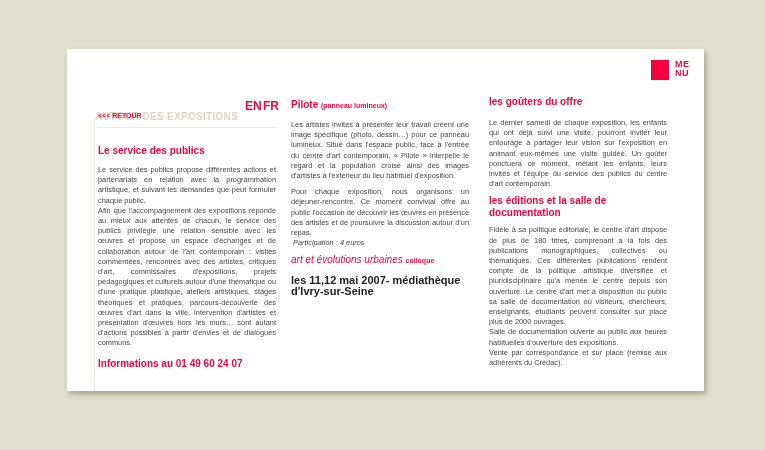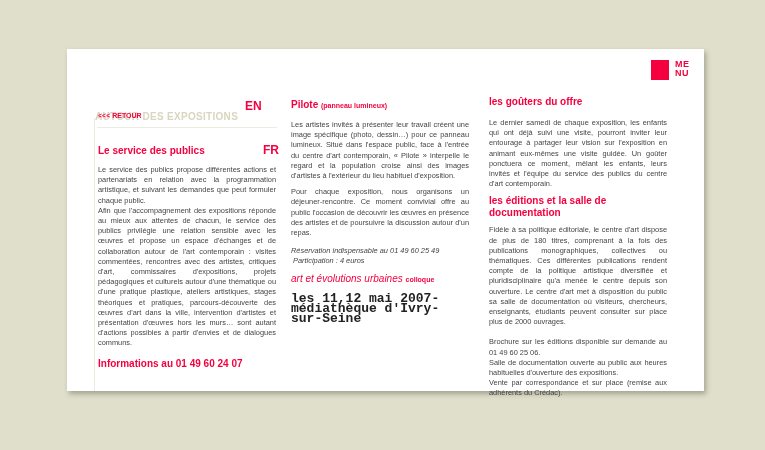--- a/index.html
+++ b/index.html
@@ -58,21 +58,21 @@
     color: #f5003f; font-weight: bold; font-size: 10px; line-height: 12px;
     text-align: left; margin: 0;
   }
   .h2 small { font-size: 7px; }
   .h2i {
     color: #f5003f; font-style: italic; font-size: 10px; line-height: 12px;
     text-align: left; margin: 0;
   }
   .h2i small { font-style: normal; font-weight: bold; font-size: 7px; }
   .red-bold { color: #f5003f; font-weight: bold; font-size: 10px; }
-  .dark-bold { color: #222; font-weight: bold; font-size: 13px; font-family: Liberation Mono, monospace; }
+  .dark-bold { color: #222; font-weight: bold; font-size: 11px; }
   .it { font-style: italic; }
   .col1 { left: 31px; top: 96px; width: 178px; }
   .col2 { left: 224px; top: 50px; width: 178px; }
   .col3 { left: 422px; top: 47px; width: 178px; }
   .mt6 { margin-top: 6px !important; }
   .mt8 { margin-top: 8px !important; }
   .mt10 { margin-top: 10px !important; }
 </style>
 </head>
 <body>
@@ -83,43 +83,41 @@
   <div class="menu-logo">
     <div class="menu-square"></div>
     <div class="menu-text">
       <div>ME</div>
       <div>NU</div>
     </div>
   </div>
 
   <div class="section-title">Autour des expositions</div>
   <div class="lang" style="left:178px;">EN</div>
-  <div class="lang" style="left:196px;margin-top:44px;">FR</div>
+  <div class="lang" style="left:196px;">FR</div>
   <div class="retour">&lt;&lt;&lt; RETOUR</div>
   <div class="sep-line"></div>
 
   <div class="col col1">
     <p class="h2">Le service des publics</p>
     <p class="mt8">Le service des publics propose différentes actions et partenariats en relation avec la programmation artistique, et suivant les demandes que peut formuler chaque public.</p>
     <p>Afin que l'accompagnement des expositions réponde au mieux aux attentes de chacun, le service des publics privilégie une relation sensible avec les œuvres et  propose un espace d'échanges et de collaboration autour de l'art contemporain : visites commentées, rencontres avec des artistes, critiques d'art, commissaires d'expositions, projets pédagogiques et culturels autour d'une thématique ou d'une pratique plastique, ateliers artistiques, stages théoriques et pratiques, parcours-découverte des œuvres d'art dans la ville, intervention d'artistes et présentation d'œuvres hors les murs… sont autant d'actions possibles à partir d'envies et de dialogues communs.</p>
     <p class="red-bold mt10">Informations au 01 49 60 24 07</p>
   </div>
 
   <div class="col col2">
     <p class="h2"><span>Pilote</span> <small>(panneau lumineux)</small></p>
     <p class="mt8">Les artistes invités à présenter leur travail créent une image spécifique (photo, dessin…) pour ce panneau lumineux. Situé dans l'espace public, face à l'entrée du centre d'art contemporain, « Pilote » interpelle le regard et la population croise ainsi des images d'artistes à l'extérieur du lieu habituel d'exposition.</p>
     <p class="mt6">Pour chaque exposition, nous organisons un déjeuner-rencontre. Ce moment convivial offre au public l'occasion de découvrir les œuvres en présence des artistes et de poursuivre la discussion autour d'un repas.</p>
-    <p class="it mt8" style="text-align:left">Réservation indispensable au 01 49 60 25 49</p>
     <p class="it" style="text-align:left;white-space:pre"> Participation : 4 euros</p>
     <p class="h2i mt6"><span>art et évolutions urbaines</span> <small>colloque</small></p>
     <p class="dark-bold mt8" style="text-align:left">les 11,12 mai 2007- médiathèque d'Ivry-sur-Seine</p>
   </div>
 
   <div class="col col3">
     <p class="h2">les goûters du offre</p>
     <p class="mt10">Le dernier samedi de chaque exposition, les enfants qui ont déjà suivi une visite, pourront inviter leur entourage à partager leur vision sur l'exposition en animant eux-mêmes une visite guidée. Un goûter ponctuera ce moment, mêlant les enfants, leurs invités et l'équipe du service des publics du centre d'art contemporain.</p>
     <p class="h2 mt6">les éditions et la salle de documentation</p>
     <p class="mt6">Fidèle à sa politique éditoriale, le centre d'art dispose de plus de 180 titres, comprenant à la fois des publications monographiques, collectives ou thématiques. Ces différentes publications rendent compte de la politique artistique diversifiée et pluridisciplinaire qu'a menée le centre depuis son ouverture. Le centre d'art met à disposition du public sa salle de documentation où visiteurs, chercheurs, enseignants, étudiants peuvent consulter sur place plus de 2000 ouvrages.</p>
-    <p class="mt10">Brochure sur les éditions disponible sur demande au 01 49 60 25 06.</p>
     <p>Salle de documentation ouverte au public aux heures habituelles d'ouverture des expositions.</p>
     <p>Vente par correspondance et sur place (remise aux adhérents du Crédac).</p>
   </div>
 </div>
 
 </body></html>

